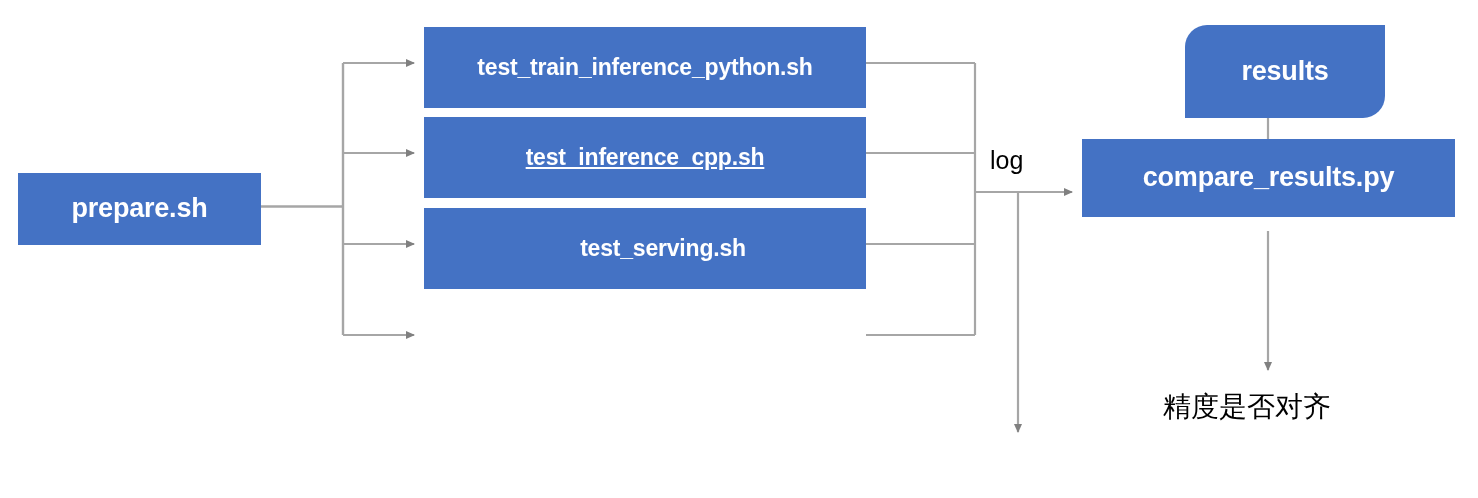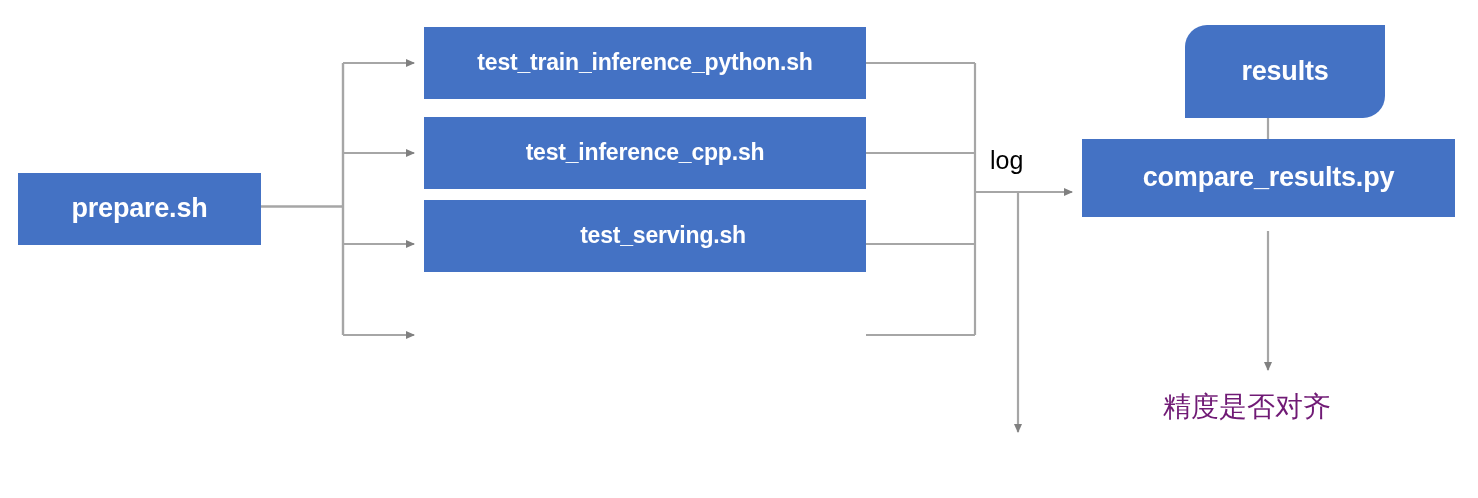--- a/index.html
+++ b/index.html
@@ -33,26 +33,26 @@
   .node-prepare {
     left: 18px;
     top: 173px;
     width: 243px;
     height: 72px;
     font-size: 27px;
   }
   .node-script {
     left: 424px;
     width: 442px;
-    height: 72px;
+    height: 81px;
     font-size: 23px;
   }
   .node-s1 { top: 27px; }
-  .node-s2 { top: 117px; }
-  .node-s3 { top: 200px; padding-left: 36px; }
+  .node-s2 { top: 117px; text-decoration: underline; }
+  .node-s3 { top: 208px; padding-left: 36px; }
   .node-s4 { top: 299px; }
   .node-results {
     left: 1185px;
     top: 25px;
     width: 200px;
     height: 93px;
     font-size: 27px;
     border-radius: 22px 0 22px 0;
   }
   .node-compare {
@@ -67,21 +67,21 @@
     font-size: 25px;
     color: #000000;
     white-space: nowrap;
   }
   .label-log {
     left: 990px;
     top: 146px;
   }
   .note-red {
     position: absolute;
-    color: #701a75;
+    color: #000000;
     font-size: 28px;
     white-space: nowrap;
     font-family: "DejaVu Sans", "Liberation Sans", sans-serif;
   }
   .note-func {
     left: 913px;
     top: 450px;
   }
   .note-prec {
     left: 1163px;

